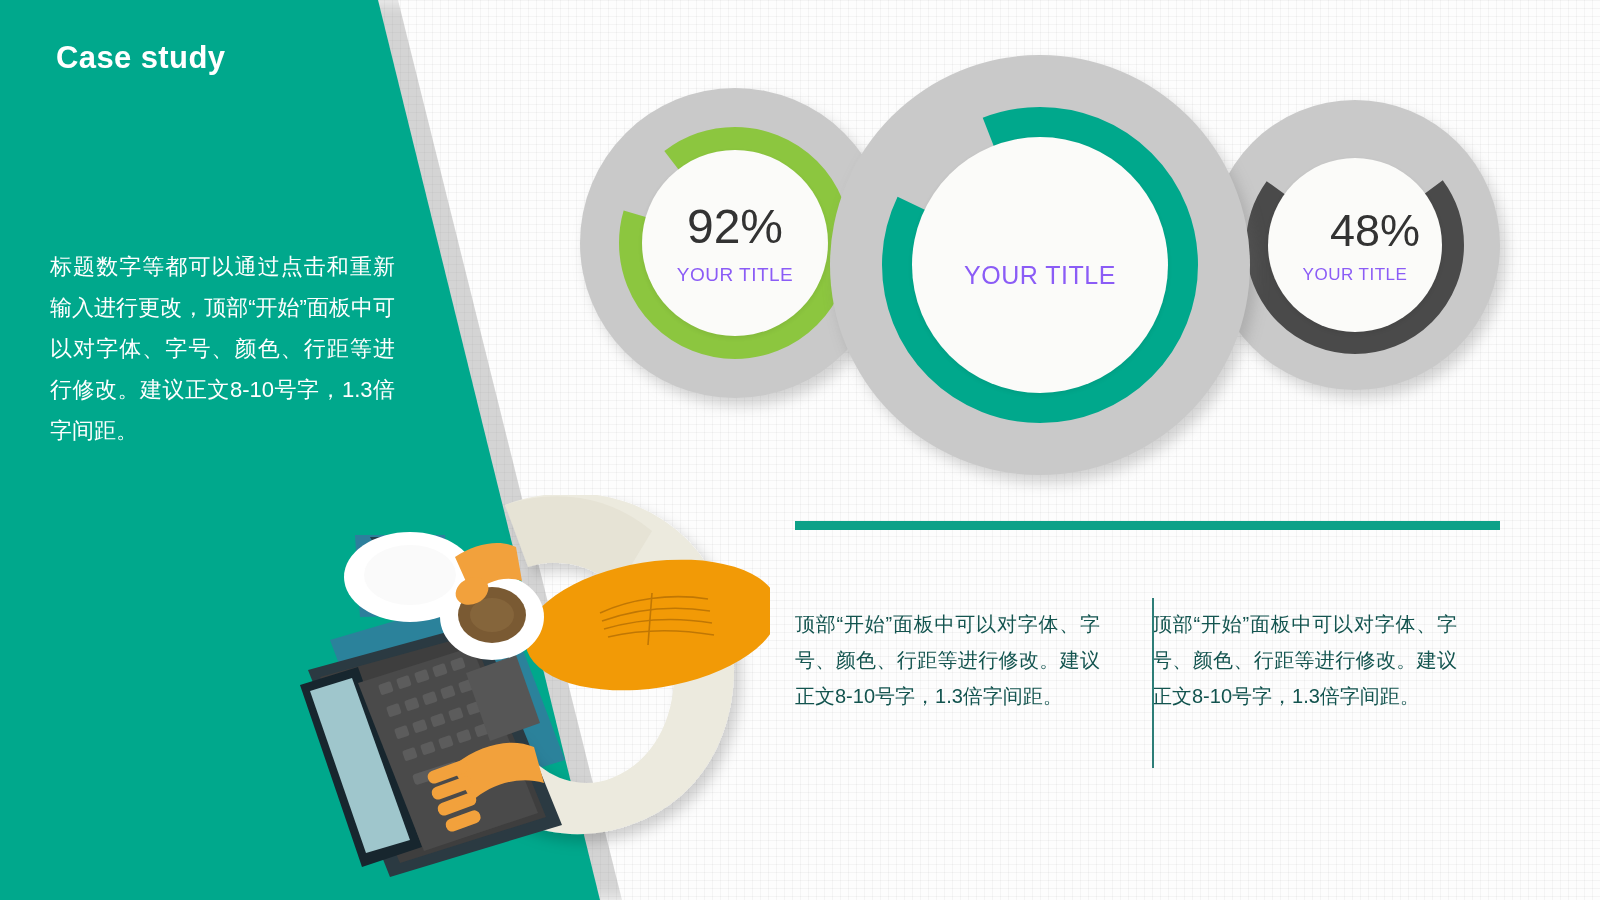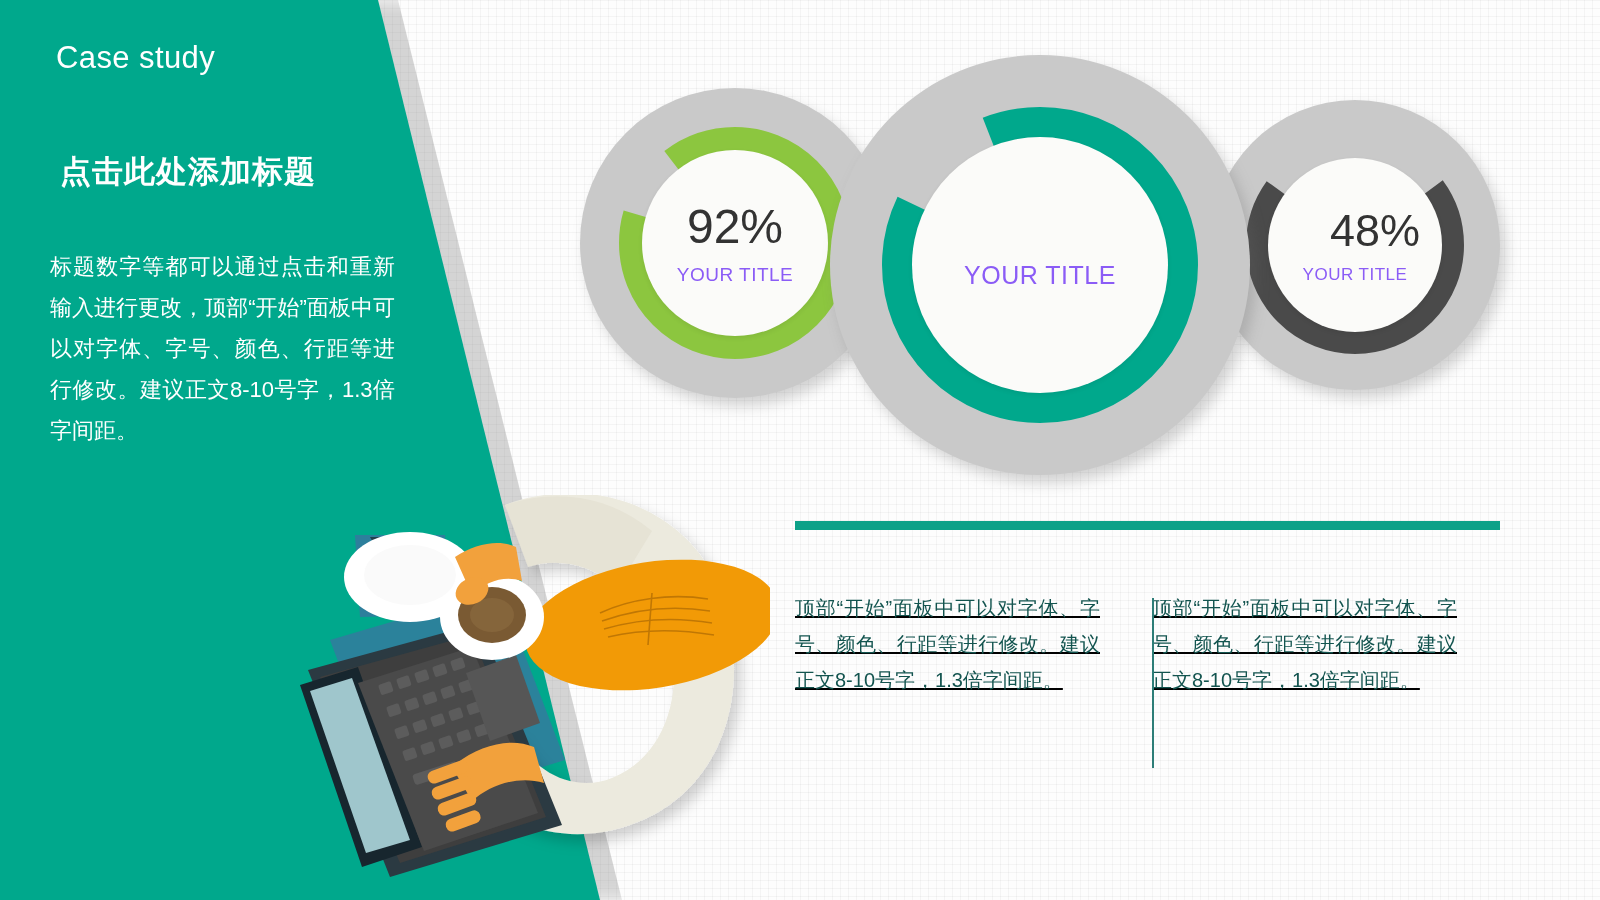--- a/index.html
+++ b/index.html
@@ -29,21 +29,21 @@
     position:absolute;left:0;top:0;width:660px;height:900px;
     background:rgba(120,120,120,0.30);
     filter:blur(9px);
     -webkit-clip-path:polygon(0 0, 398px 0, 622px 900px, 0 900px);
     clip-path:polygon(0 0, 398px 0, 622px 900px, 0 900px);
     z-index:1;
   }
 
   .kicker{
     position:absolute;left:56px;top:40px;z-index:6;
-    color:#ffffff;font-size:31px;font-weight:normal;letter-spacing:0.4px;
+    color:#ffffff;font-size:31px;font-weight:bold;letter-spacing:0.4px;
   }
   .subtitle{
     position:absolute;left:60px;top:151px;z-index:6;
     color:#ffffff;font-size:31px;font-weight:bold;letter-spacing:1px;
   }
   .body-copy{
     position:absolute;left:50px;top:230px;width:345px;z-index:6;
     color:#ffffff;font-size:22px;line-height:41px;text-align:justify;
     text-justify:inter-ideograph;
     margin-top:16px;
@@ -83,35 +83,34 @@
   #donut3 .pct{font-size:45px;margin-left:40px;}
   #donut3 .ttl{font-size:17px;margin-top:13px;letter-spacing:0.5px;}
   
   #donut2{left:270px;top:0px;width:420px;height:420px;z-index:3;}
   #donut2 .hole{left:82px;top:82px;width:256px;height:256px;}
   #donut2 .pct{font-size:66px;}
   #donut2 .ttl{font-size:25px;margin-top:20px;letter-spacing:0.5px;}
 
   
   .accent-bar{position:absolute;left:795px;top:521px;width:705px;height:9px;background:#0da188;z-index:6;}
-  .col-wrap{position:absolute;left:795px;top:590px;width:710px;height:185px;z-index:6;display:flex;text-decoration:underline;}
+  .col-wrap{position:absolute;left:795px;top:606px;width:710px;height:185px;z-index:6;display:flex;}
   .col{width:305px;color:#13544f;font-size:20px;line-height:36px;text-align:justify;text-justify:inter-ideograph;}
   .col.right{margin-left:52px;}
   .v-divider{position:absolute;left:1152px;top:598px;width:2px;height:170px;background:#2e7e78;z-index:6;}
 </style>
 </head>
 <body>
 
 <div id="slide">
 
   <div class="panel-shadow"></div>
   <div class="green-panel"></div>
 
   <div class="kicker">Case study</div>
-  <div class="subtitle">点击此处添加标题</div>
   <div class="body-copy">标题数字等都可以通过点击和重新输入进行更改，顶部“开始”面板中可以对字体、字号、颜色、行距等进行修改。建议正文8-10号字，1.3倍字间距。</div>
 
   <div class="illus">
     <svg width="470" height="405" viewBox="0 0 470 405" xmlns="http://www.w3.org/2000/svg">
       <defs>
         <filter id="softsh" x="-30%" y="-30%" width="170%" height="170%">
           <feDropShadow dx="7" dy="8" stdDeviation="7" flood-color="#000" flood-opacity="0.18"></feDropShadow>
         </filter>
       </defs>
 

